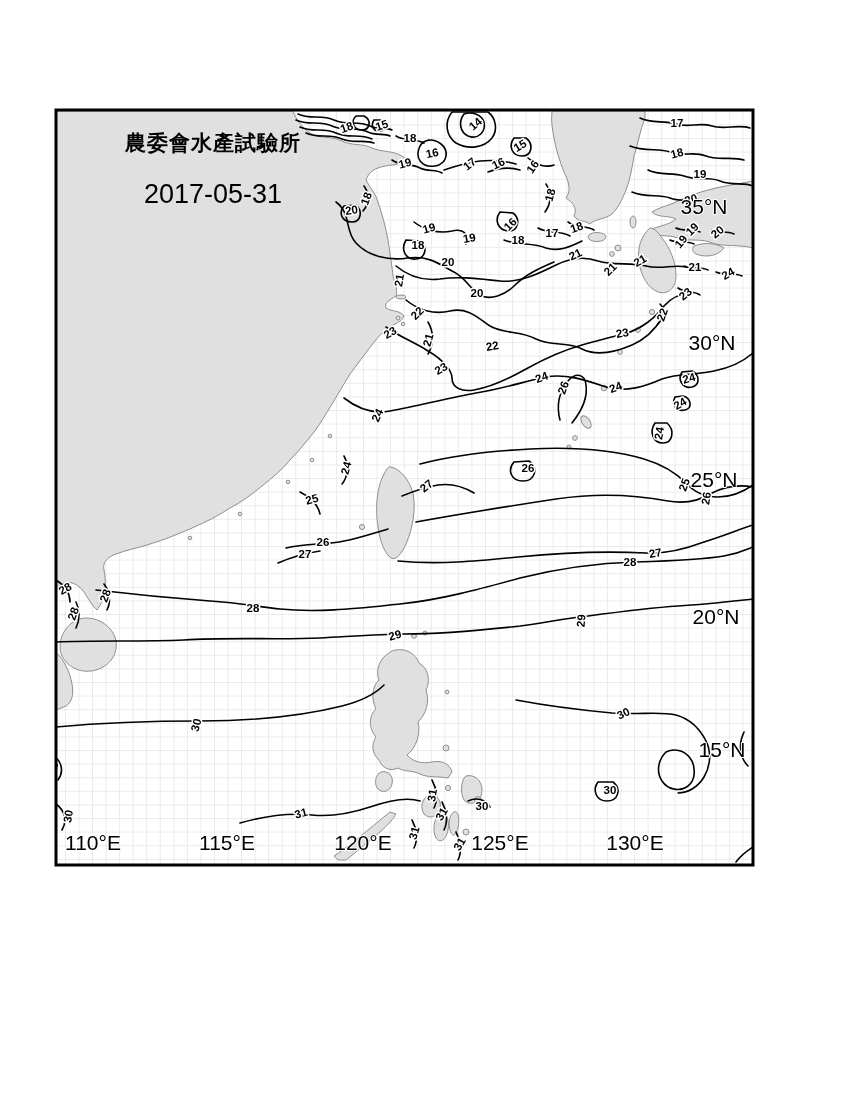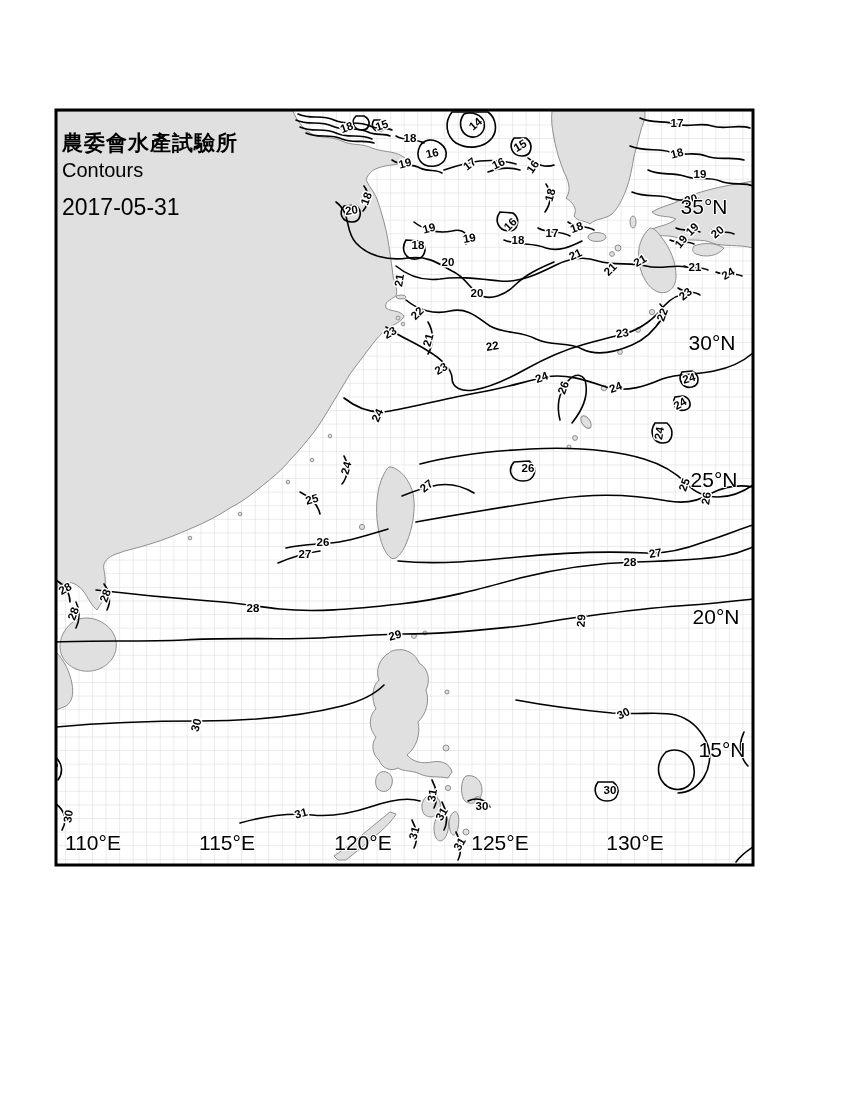--- a/index.html
+++ b/index.html
@@ -1,22 +1,22 @@
 <!DOCTYPE html>
 <html><head>
 <meta charset="utf-8">
 <style>
   html,body{margin:0;padding:0;background:#fff;}
   .page{position:relative;width:850px;height:1100px;background:#ffffff;overflow:hidden;
         font-family:"Liberation Sans",sans-serif;}
   .map-svg{position:absolute;left:0;top:0;}
-  .title-block{position:absolute;left:62px;top:128px;width:330px;color:#000;}
+  .title-block{position:absolute;left:48px;top:128px;width:330px;text-align:center;color:#000;}
   .title-cjk{font-size:21px;font-weight:600;line-height:29px;letter-spacing:1px;}
   .title-lat{font-size:20px;font-weight:400;line-height:27px;}
-  .title-date{font-size:23px;font-weight:400;margin-top:10px;}
+  .title-date{font-size:27px;font-weight:400;margin-top:22px;}
   .axis-label{font-family:"Liberation Sans",sans-serif;font-size:21px;fill:#000;text-anchor:middle;
               paint-order:stroke;stroke:#ffffff;stroke-width:2px;stroke-linejoin:round;}
   .contour-label{font-family:"Liberation Sans",sans-serif;font-size:11.5px;font-weight:bold;fill:#000;
               text-anchor:middle;paint-order:stroke;stroke:#ffffff;stroke-width:3px;stroke-linejoin:round;}
   .iso{fill:none;stroke:#000;stroke-width:1.6;stroke-linecap:round;}
   .land{fill:#e0e0e0;stroke:#8f8f8f;stroke-width:1;}
 </style>
 </head>
 <body>
 
@@ -276,17 +276,16 @@
         <text x="363" y="850" class="axis-label">120°E</text>
         <text x="500" y="850" class="axis-label">125°E</text>
         <text x="635" y="850" class="axis-label">130°E</text>
       </g>
 
     <rect x="56" y="110" width="697" height="755" fill="none" stroke="#000" stroke-width="3"></rect>
   </svg>
 
   <div class="title-block">
     <div class="title-cjk">農委會水產試驗所</div>
-    <div class="title-lat">Contours</div>
     <div class="title-date">2017-05-31</div>
   </div>
 
 </div>
 
 </body></html>

